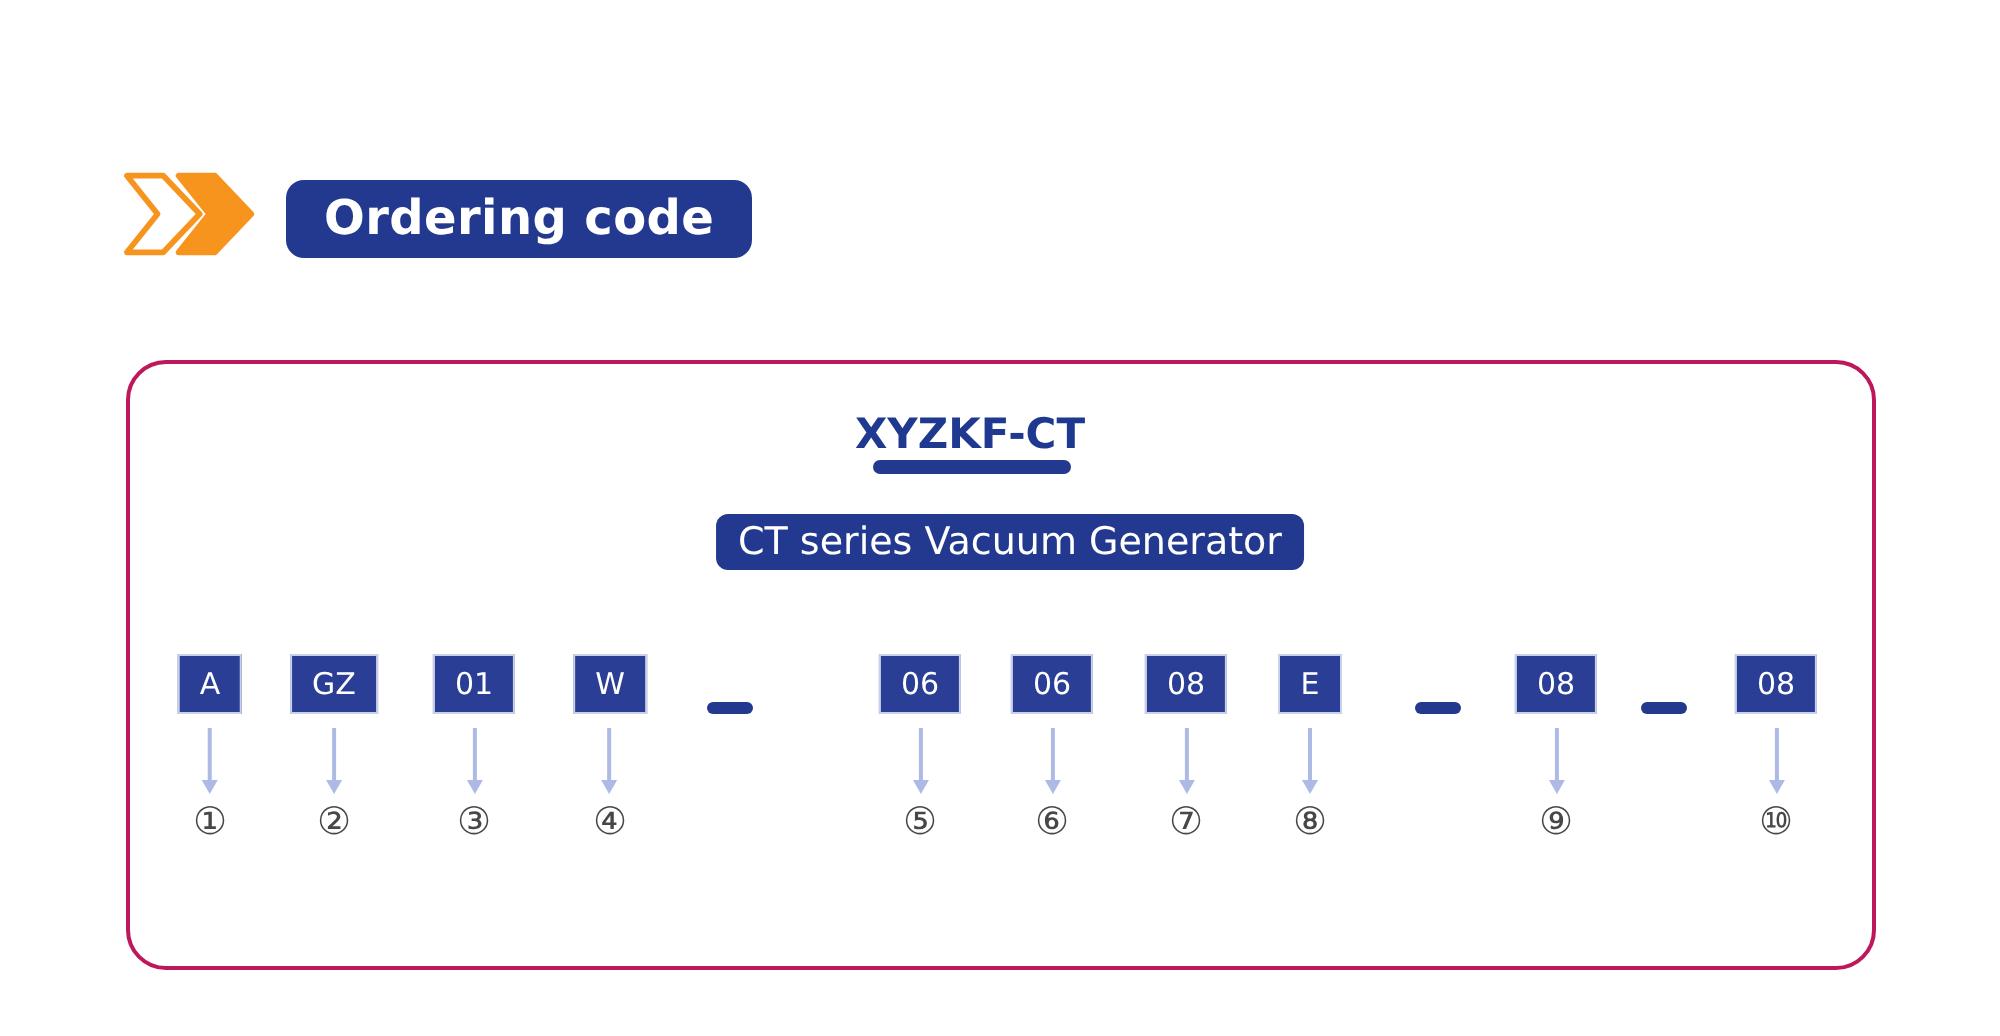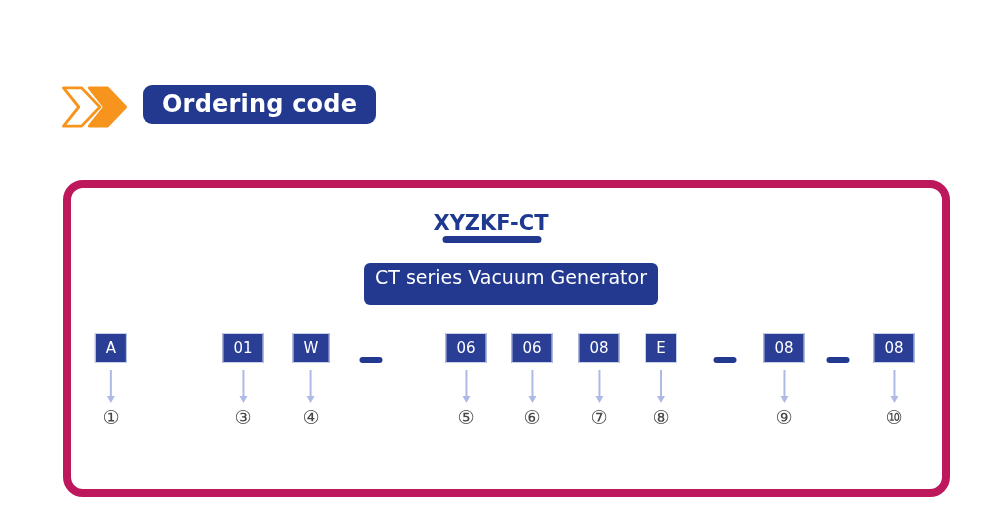--- a/index.html
+++ b/index.html
@@ -5,59 +5,59 @@
   html, body { margin: 0; padding: 0; }
   body {
     width: 1000px; height: 518px;
     background: #ffffff;
     font-family: "DejaVu Sans", "Liberation Sans", sans-serif;
     position: relative; overflow: hidden;
   }
   
   .section-header {
     position: absolute; left: 57px; top: 85px;
-    display: flex; align-items: flex-start;
+    display: flex; align-items: flex-end;
   }
   .chevrons { width: 78px; height: 44px; display: block; }
   .header-badge {
     margin-left: 8px;
     background: #23398F;
     color: #ffffff;
     font-size: 24px; font-weight: bold;
     line-height: 39px; height: 39px;
     padding: 0 19px;
     border-radius: 9px;
     letter-spacing: 0.2px;
     white-space: nowrap;
   }
   
   .panel {
     position: absolute; left: 63px; top: 180px;
     width: 871px; height: 301px;
-    border: 8px solid #be185d;
+    border: 2px solid #be185d;
     border-radius: 20px;
     background: #ffffff;
   }
   .model-code {
     position: absolute; left: 420px; top: 23px;
     transform: translateX(-50%);
     color: #1E398F; font-size: 21px; font-weight: bold;
     white-space: nowrap;
   }
   .model-underline {
     position: absolute; left: 421px; top: 48px;
     transform: translateX(-50%);
     width: 99px; height: 7px; border-radius: 3.5px;
     background: #23398F;
   }
   .series-badge {
     position: absolute; left: 440px; top: 75px;
     transform: translateX(-50%);
     background: #23398F; color: #ffffff;
-    font-size: 19px; line-height: 28px; height: 42px;
+    font-size: 19px; line-height: 28px; height: 28px;
     padding: 0 11px; border-radius: 6px;
     white-space: nowrap;
   }
   
   .col {
     position: absolute; top: 145px;
     transform: translateX(-50%);
     display: flex; flex-direction: column; align-items: center;
   }
   .code-box {
@@ -106,20 +106,28 @@
 
   <div class="col" style="left:40px">
     <div class="code-box">A</div>
     <div class="down-arrow">
         <span class="shaft"></span>
         <span class="head"></span>
       </div>
     <div class="circle-num">①</div>
   </div>
 
+  <div class="col" style="left:102px">
+    <div class="code-box">GZ</div>
+    <div class="down-arrow">
+        <span class="shaft"></span>
+        <span class="head"></span>
+      </div>
+    <div class="circle-num">②</div>
+  </div>
 
   <div class="col" style="left:172px">
     <div class="code-box">01</div>
     <div class="down-arrow">
         <span class="shaft"></span>
         <span class="head"></span>
       </div>
     <div class="circle-num">③</div>
   </div>
 

